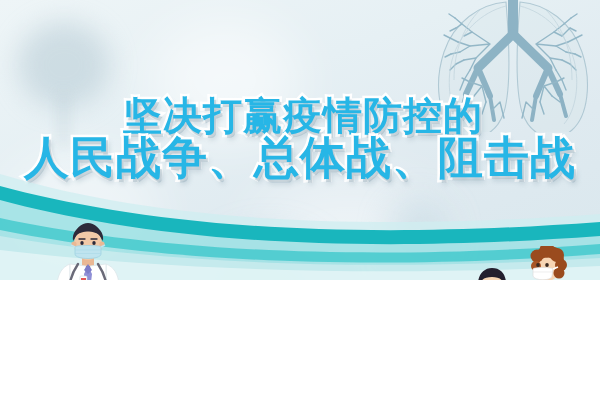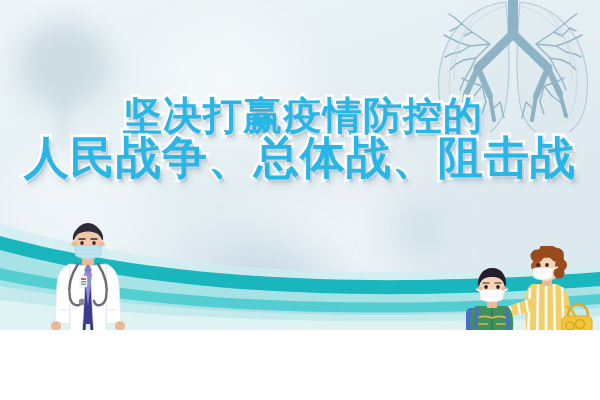--- a/index.html
+++ b/index.html
@@ -1,21 +1,21 @@
 <!DOCTYPE html>
 <html><head>
 <meta charset="utf-8">
 <style>
   html,body{margin:0;padding:0;}
   body{
     width:600px;height:400px;overflow:hidden;
     font-family:"Liberation Sans","DejaVu Sans",sans-serif;
   }
   #poster{
-    position:relative;width:600px;height:330px;overflow:hidden;
+    position:relative;width:600px;height:280px;overflow:hidden;
     background:linear-gradient(160deg,#eef5f7 0%,#e6f0f4 35%,#dfeaf0 65%,#d9e7ed 100%);
   }
 
   
   .blob{position:absolute;border-radius:50%;filter:blur(16px);pointer-events:none;}
   .blob-tree-top{
     left:18px;top:22px;width:92px;height:86px;
     background:rgba(163,188,200,.40);filter:blur(13px);
   }
   .blob-tree-stem{

